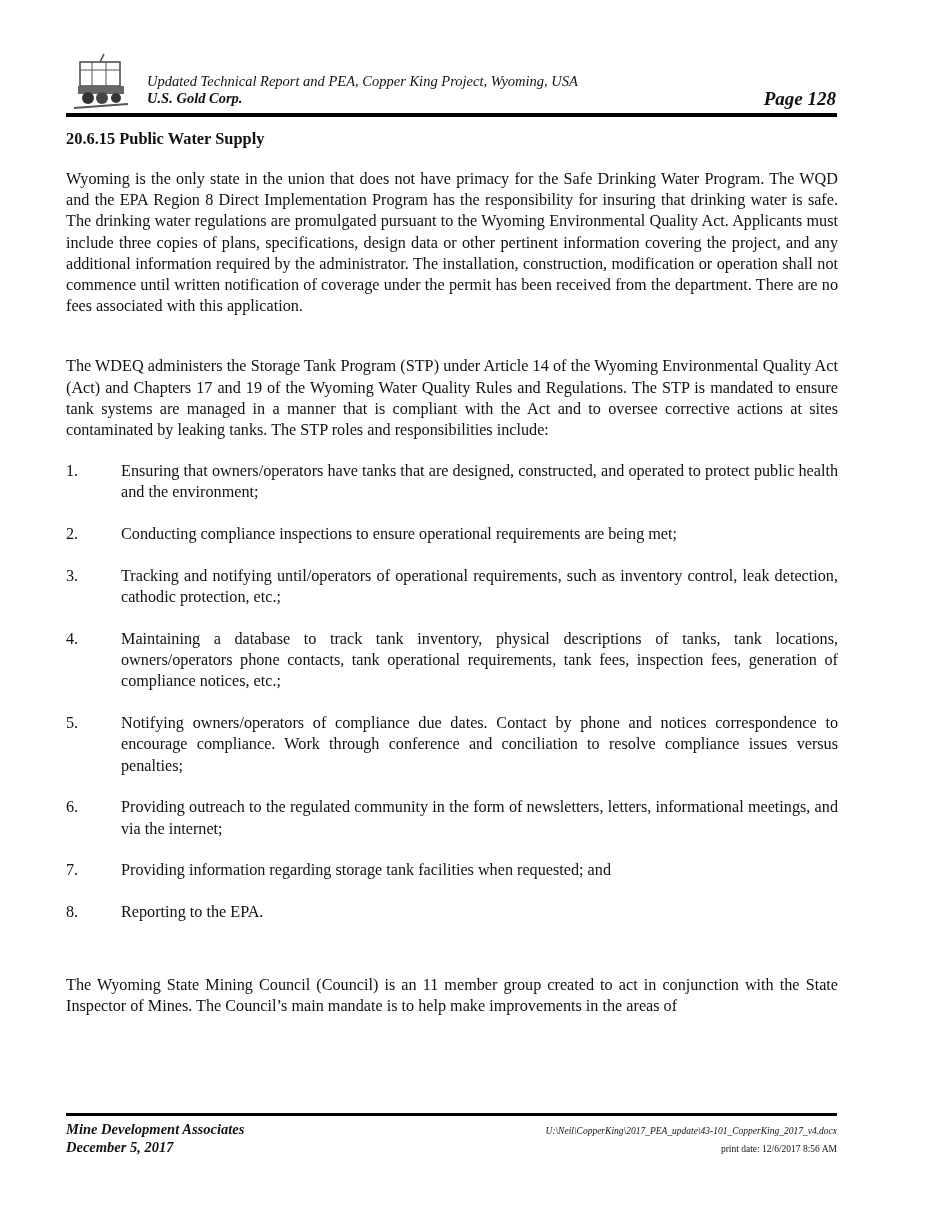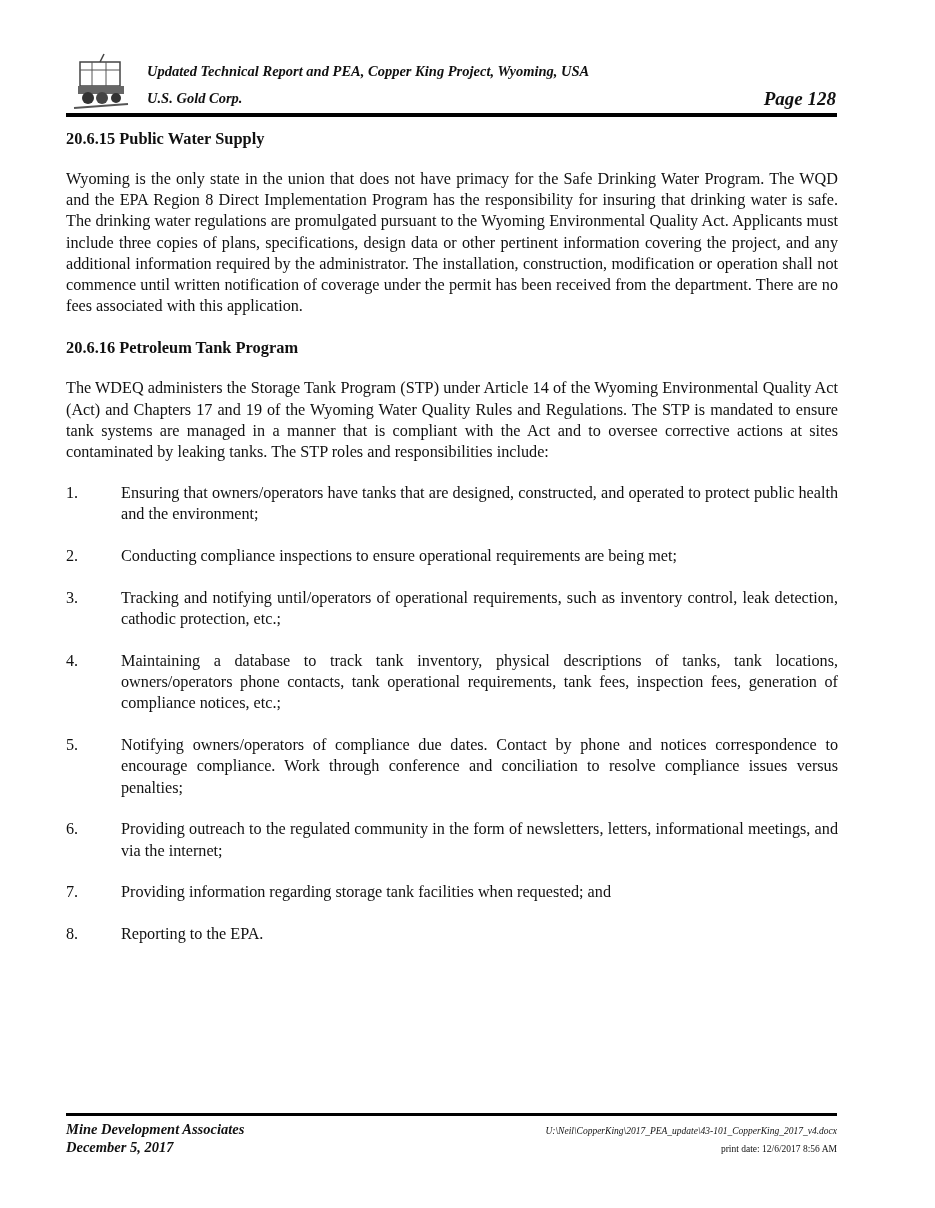--- a/index.html
+++ b/index.html
@@ -1,18 +1,18 @@
 <!DOCTYPE html>
 <html><head>
 <meta charset="utf-8">
 <style>
   html, body { margin:0; padding:0; background:#ffffff; }
   body { width:935px; height:1208px; position:relative; overflow:hidden; font-family:"Liberation Serif", serif; color:#111; }
   .logo { position:absolute; left:70px; top:52px; width:62px; height:62px; }
-  .hdr-title { position:absolute; left:147px; top:63px; font-size:14.5px; font-weight:bold; font-style:italic; line-height:17px; }
+  .hdr-title { position:absolute; left:147px; top:73px; font-size:14.5px; font-weight:normal; font-style:italic; line-height:17px; }
   .hdr-sub { position:absolute; left:147px; top:90px; font-size:14.5px; font-weight:bold; font-style:italic; line-height:17px; }
   .hdr-page { position:absolute; right:99px; top:90px; font-size:19px; font-weight:bold; font-style:italic; line-height:17px; }
   .hdr-rule { position:absolute; left:66px; top:113px; width:771px; height:4px; background:#000; }
   .content { position:absolute; left:66px; top:128px; width:772px; font-size:16.2px; line-height:21.2px; }
   .h { font-weight:bold; font-size:16.4px; margin:0; line-height:22px; }
   .p { margin:0; text-align:justify; }
   .gap1 { height:19px; }
   .gap2 { height:20px; }
   ol.list { list-style:none; margin:0; padding:0; }
   ol.list li { display:flex; margin:0 0 20.6px 0; }
@@ -47,21 +47,20 @@
 </div>
 
 <div class="content">
   <div>
     <p class="h">20.6.15 Public Water Supply</p>
     <div class="gap1"></div>
     <p class="p">Wyoming is the only state in the union that does not have primacy for the Safe Drinking Water Program. The WQD and the EPA Region 8 Direct Implementation Program has the responsibility for insuring that drinking water is safe. The drinking water regulations are promulgated pursuant to the Wyoming Environmental Quality Act. Applicants must include three copies of plans, specifications, design data or other pertinent information covering the project, and any additional information required by the administrator. The installation, construction, modification or operation shall not commence until written notification of coverage under the permit has been received from the department. There are no fees associated with this application.</p>
   </div>
   <div class="gap2"></div>
   <div>
-    <p class="h">20.6.16 Petroleum Tank Program</p>
     <div class="gap1"></div>
     <p class="p">The WDEQ administers the Storage Tank Program (STP) under Article 14 of the Wyoming Environmental Quality Act (Act) and Chapters 17 and 19 of the Wyoming Water Quality Rules and Regulations. The STP is mandated to ensure tank systems are managed in a manner that is compliant with the Act and to oversee corrective actions at sites contaminated by leaking tanks. The STP roles and responsibilities include:</p>
     <div class="gap2"></div>
     <ol class="list">
       <li>
           <span class="num">1.</span>
           <span class="txt">Ensuring that owners/operators have tanks that are designed, constructed, and operated to protect public health and the environment;</span>
         </li>
       <li>
           <span class="num">2.</span>
@@ -89,20 +88,21 @@
         </li>
       <li>
           <span class="num">8.</span>
           <span class="txt">Reporting to the EPA.</span>
         </li>
     </ol>
   </div>
   <div style="height:12px"></div>
   <div>
     <div class="gap1"></div>
+    <p class="p">The Wyoming State Mining Council (Council) is an 11 member group created to act in conjunction with the State Inspector of Mines. The Council’s main mandate is to help make improvements in the areas of</p>
   </div>
 </div>
 
 <div>
   <div class="ftr-rule"></div>
   <div class="ftr-l1">Mine Development Associates</div>
   <div class="ftr-l2">December 5, 2017</div>
   <div class="ftr-r1">U:\Neil\CopperKing\2017_PEA_update\43-101_CopperKing_2017_v4.docx</div>
   <div class="ftr-r2">print date: 12/6/2017 8:56 AM</div>
 </div>

